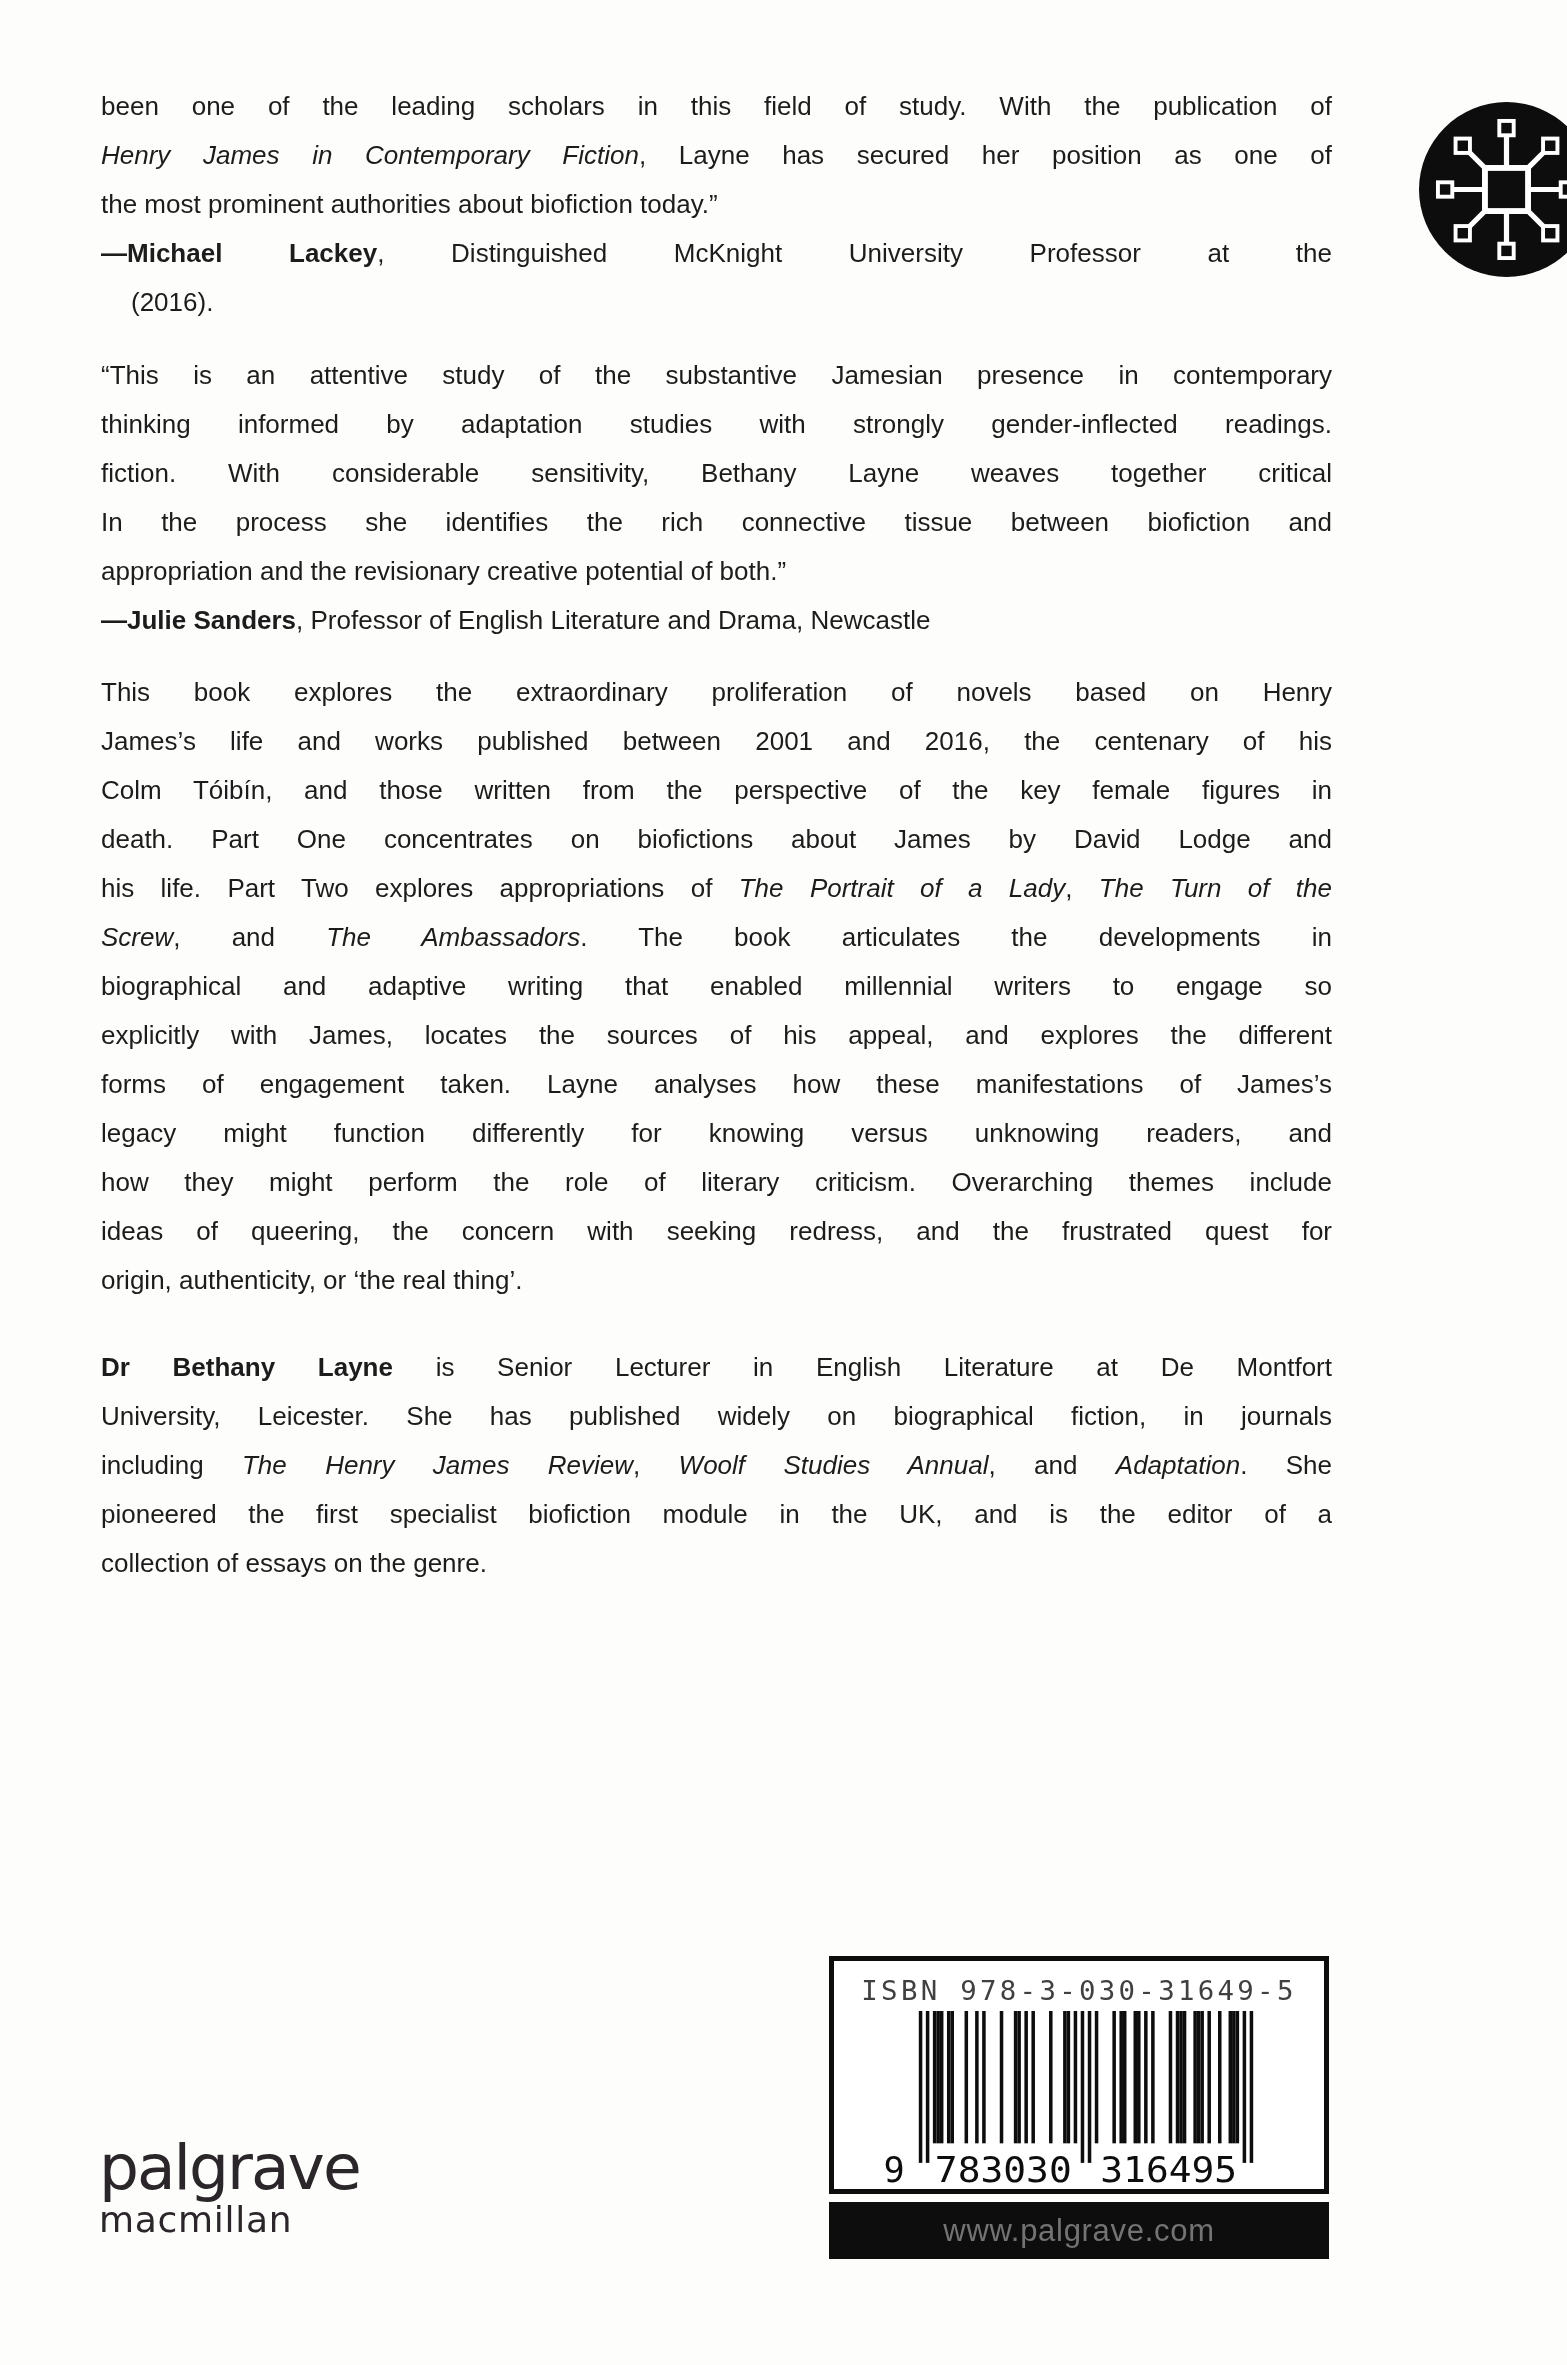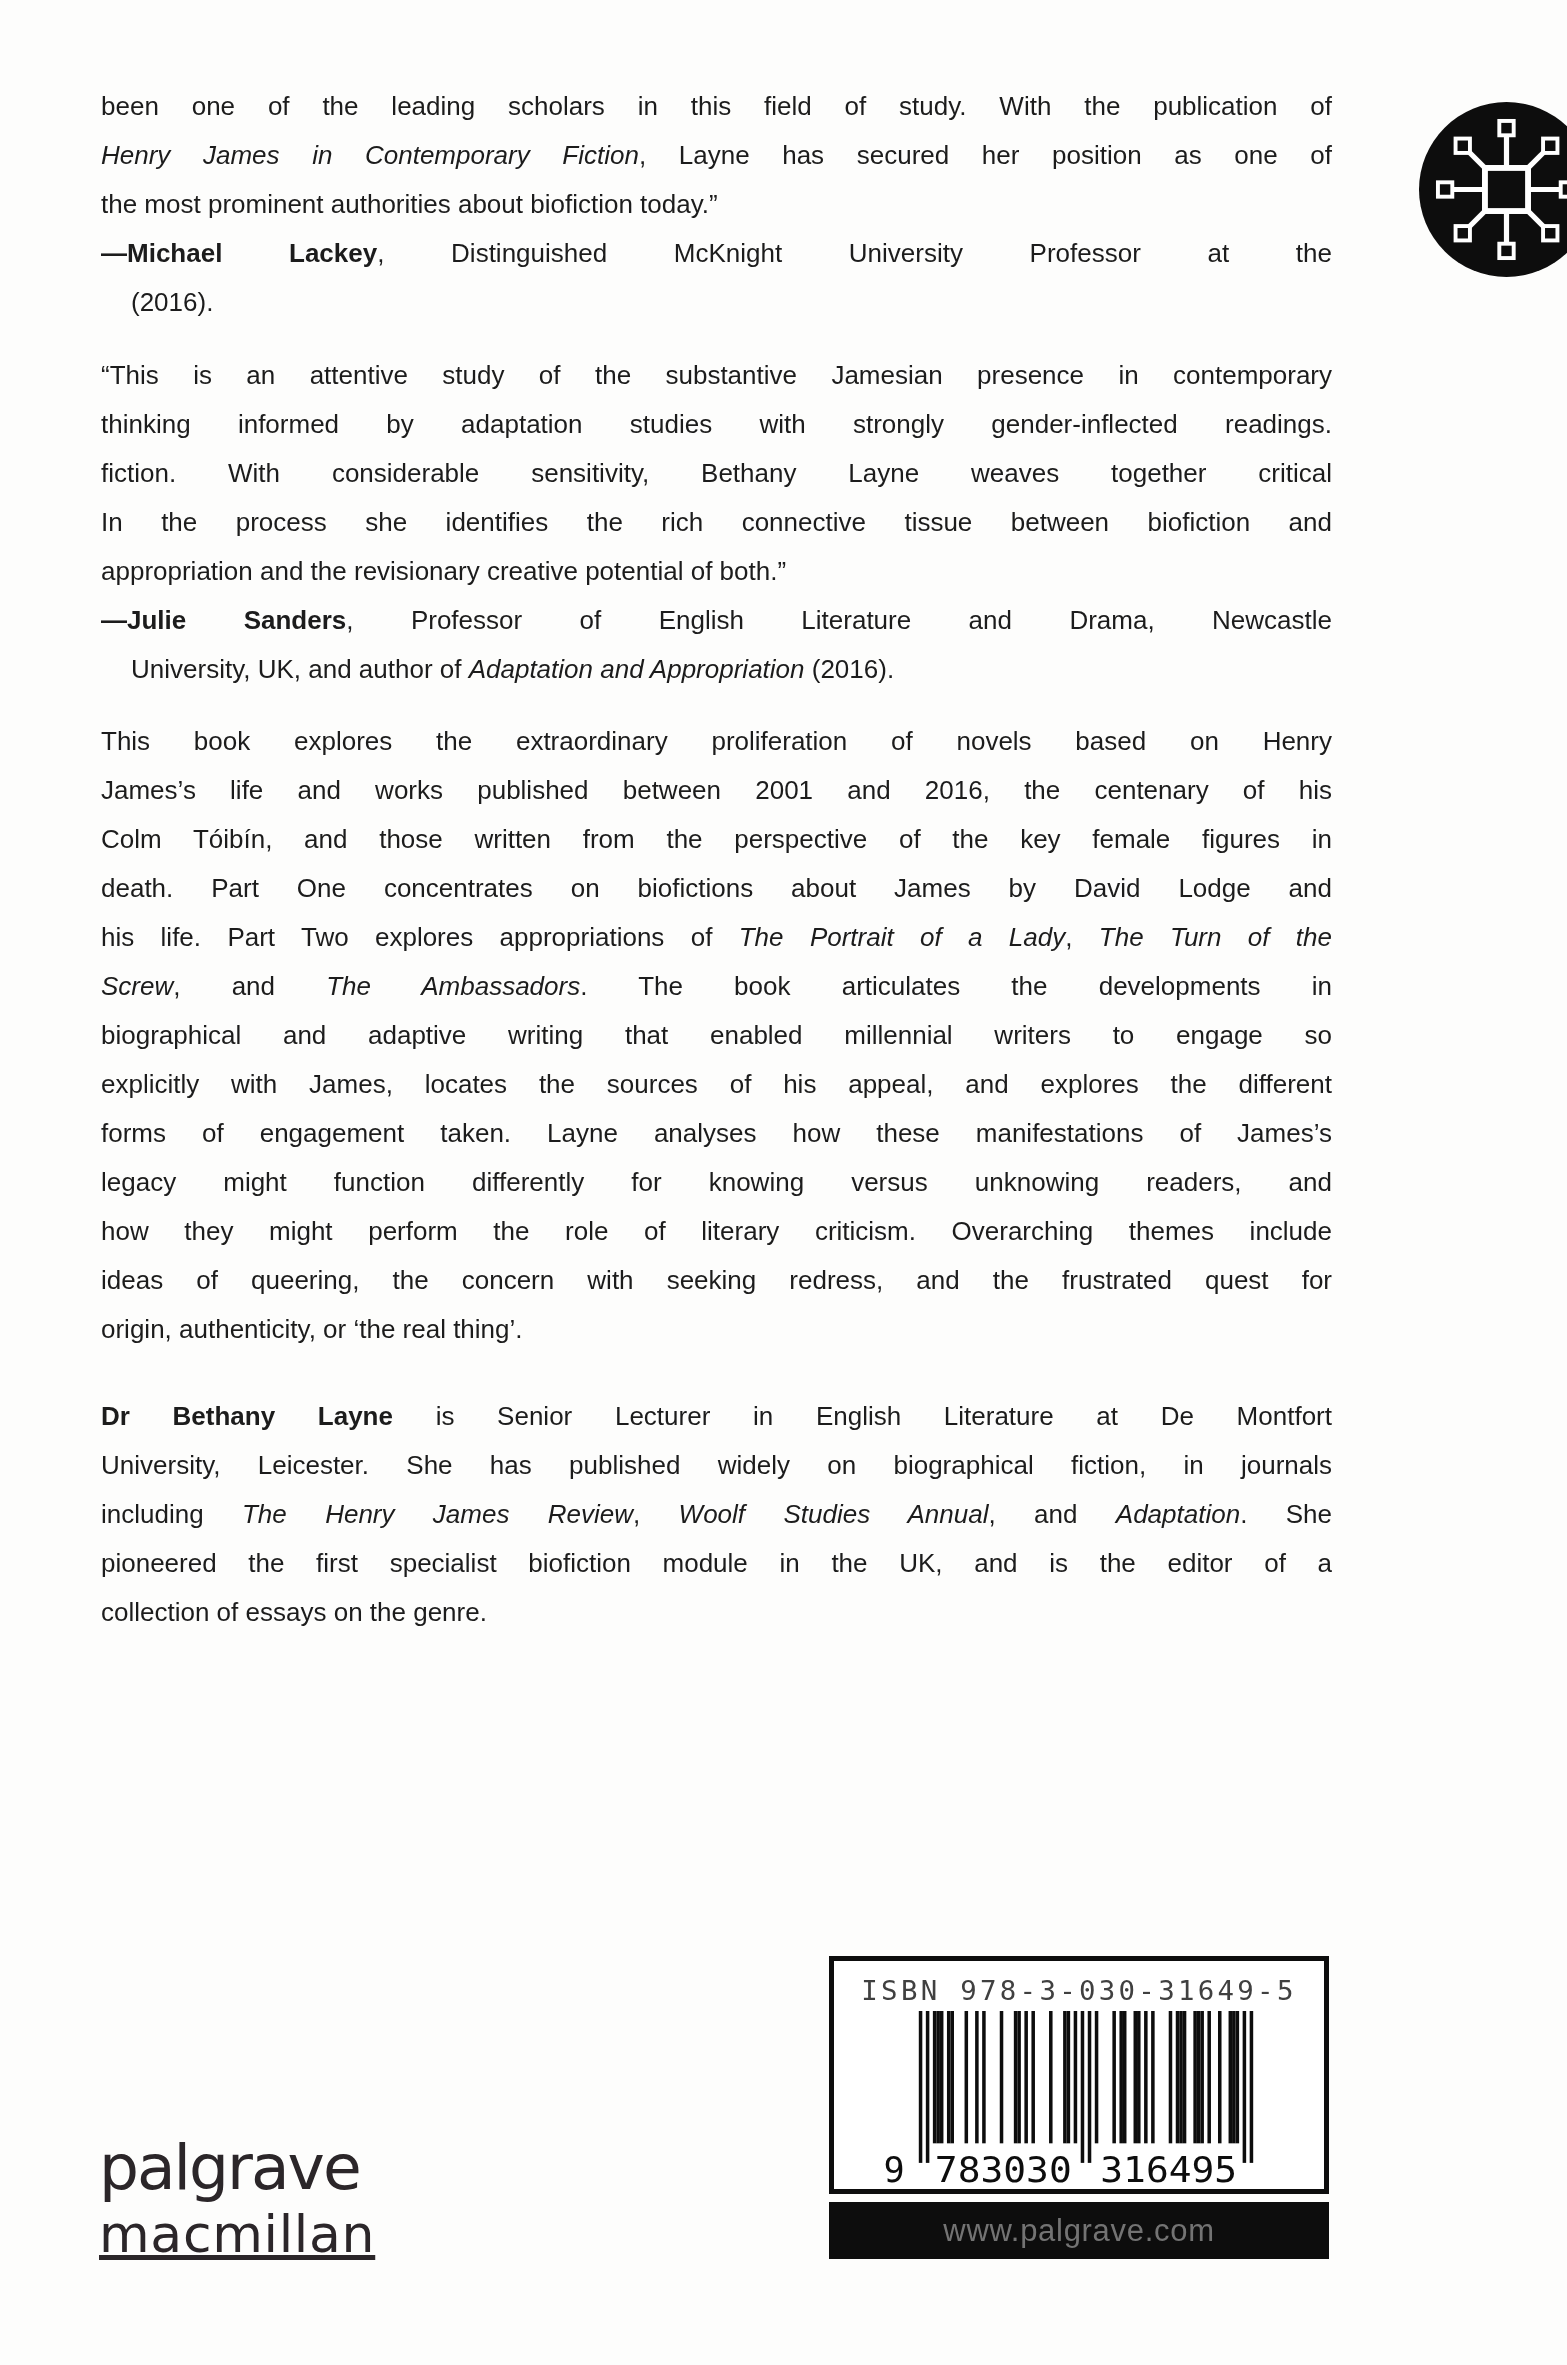--- a/index.html
+++ b/index.html
@@ -87,25 +87,24 @@
     line-height:1;
   }
   .logo-top {
     display:block;
     font-family:"DejaVu Sans", sans-serif;
     font-size:63px;
     letter-spacing:-2px;
   }
   .logo-bottom {
     display:block;
-    margin-top:9px;
+    margin-top:3px;
     font-family:"DejaVu Sans", sans-serif;
-    font-size:52px;
+    font-size:36px;
     letter-spacing:0.7px;
-    text-decoration:underline;
   }
 </style>
 </head>
 <body>
 
 <div class="hub-badge">
   <svg width="175" height="175" viewBox="0 0 268 268">
     <circle cx="134" cy="134" r="134" fill="#0d0d0d"></circle>
     <g stroke="#ffffff" stroke-width="8" fill="none">
       <line x1="134" y1="134" x2="134" y2="40"></line>
@@ -144,21 +143,20 @@
 
   <section class="block quote">
       <div class="line"><span>“This is an attentive study of the substantive Jamesian presence in contemporary</span></div>
       <div class="line"><span>thinking informed by adaptation studies with strongly gender-inflected readings.</span></div>
       <div class="line"><span>fiction. With considerable sensitivity, Bethany Layne weaves together critical</span></div>
       <div class="line"><span>In the process she identifies the rich connective tissue between biofiction and</span></div>
       <div class="line"><span>appropriation and the revisionary creative potential of both.”</span></div>
     </section>
   <section class="block attrib">
       <div class="line"><strong>—Julie Sanders</strong><span>, Professor of English Literature and Drama, Newcastle</span></div>
-      <div class="line"><span>University, UK, and author of </span><em>Adaptation and Appropriation</em><span> (2016).</span></div>
     </section>
 
   <section class="block description">
       <div class="line"><span>This book explores the extraordinary proliferation of novels based on Henry</span></div>
       <div class="line"><span>James’s life and works published between 2001 and 2016, the centenary of his</span></div>
       <div class="line"><span>Colm Tóibín, and those written from the perspective of the key female figures in</span></div>
       <div class="line"><span>death. Part One concentrates on biofictions about James by David Lodge and</span></div>
       <div class="line"><span>his life. Part Two explores appropriations of </span><em>The Portrait of a Lady</em><span>, </span><em>The Turn of the</em></div>
       <div class="line"><em>Screw</em><span>, and </span><em>The Ambassadors</em><span>. The book articulates the developments in</span></div>
       <div class="line"><span>biographical and adaptive writing that enabled millennial writers to engage so</span></div>

